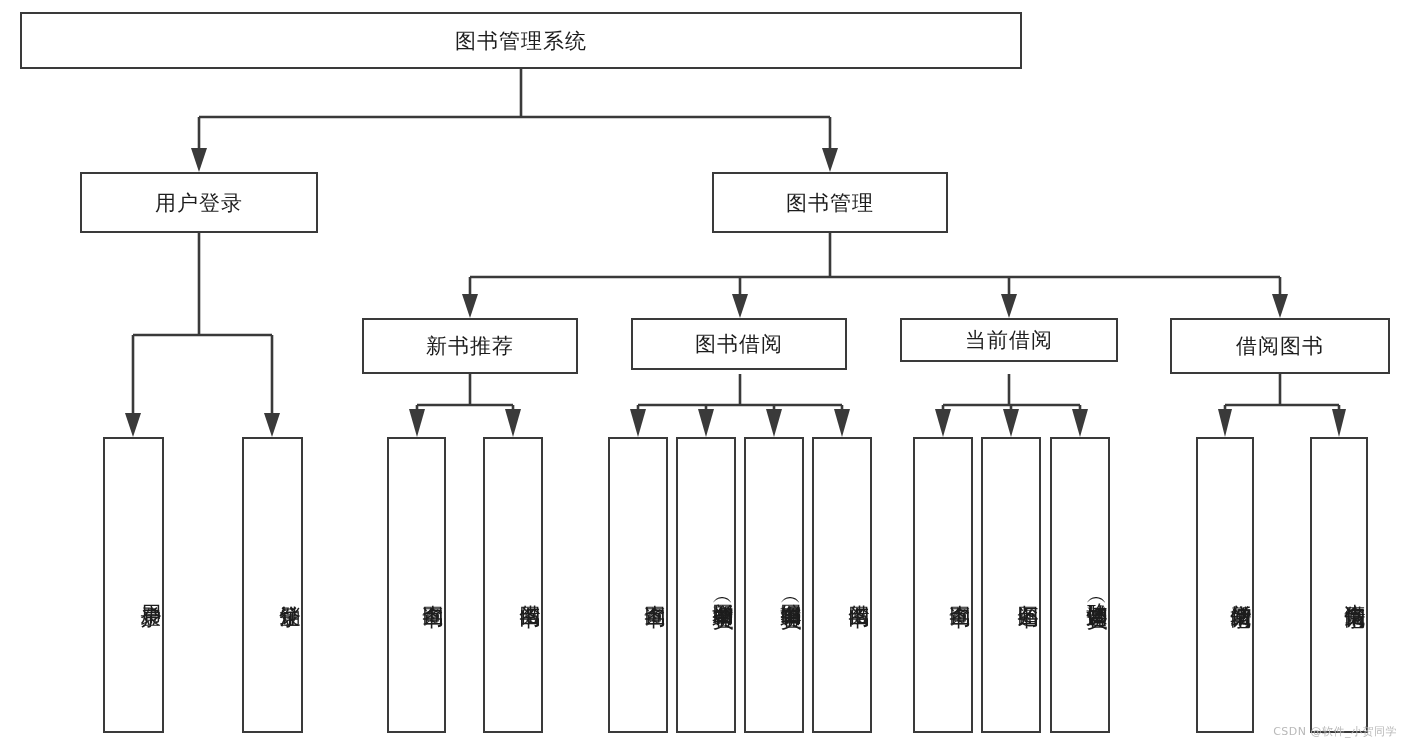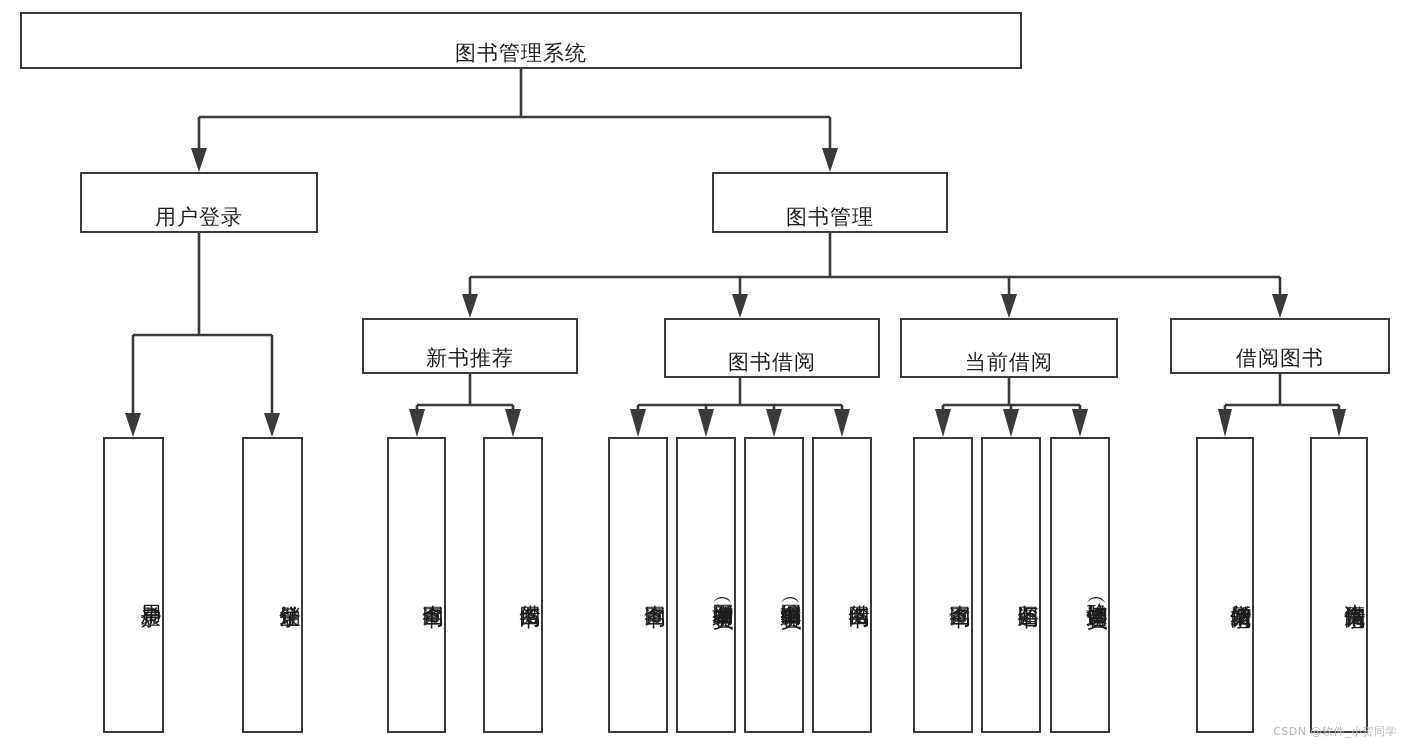--- a/index.html
+++ b/index.html
@@ -20,21 +20,21 @@
     top: 0;
     width: 1405px;
     height: 747px;
   }
   .node {
     position: absolute;
     box-sizing: border-box;
     background: #ffffff;
     border: 2.5px solid #3a3a3a;
     display: flex;
-    align-items: flex-end;
+    align-items: center;
     justify-content: center;
     color: #1d1d1d;
   }
   .node.horiz {
     font-size: 21px;
     letter-spacing: 1px;
   }
   .node.vert {
     font-size: 21px;
     writing-mode: vertical-rl;
@@ -153,24 +153,24 @@
   <div class="node horiz" style="left:80px; top:172px; width:238px; height:61px;">
     <span class="txt">用户登录</span>
   </div>
   <div class="node horiz" style="left:362px; top:318px; width:216px; height:56px;">
     <span class="txt">新书推荐</span>
   </div>
 
   <div class="node horiz" style="left:712px; top:172px; width:236px; height:61px;">
     <span class="txt">图书管理</span>
   </div>
-  <div class="node horiz" style="left:664px; top:318px; width:216px; height:60px;">
+  <div class="node horiz" style="left:631px; top:318px; width:216px; height:52px;">
     <span class="txt">图书借阅</span>
   </div>
-  <div class="node horiz" style="left:900px; top:318px; width:218px; height:60px;">
+  <div class="node horiz" style="left:900px; top:318px; width:218px; height:44px;">
     <span class="txt">当前借阅</span>
   </div>
   <div class="node horiz" style="left:1170px; top:318px; width:220px; height:56px;">
     <span class="txt">借阅图书</span>
   </div>
 
   <div class="node vert" style="left:103px; top:437px; width:61px; height:296px;">
     <span class="txt">用户登录</span>
   </div>
   <div class="node vert" style="left:242px; top:437px; width:61px; height:296px;">

